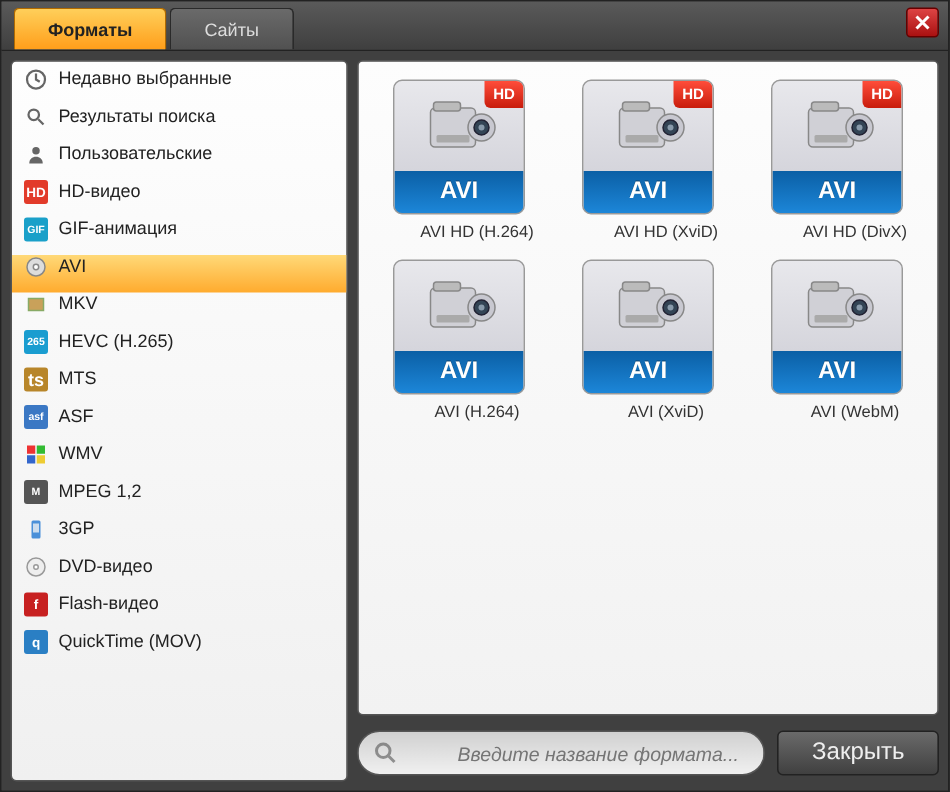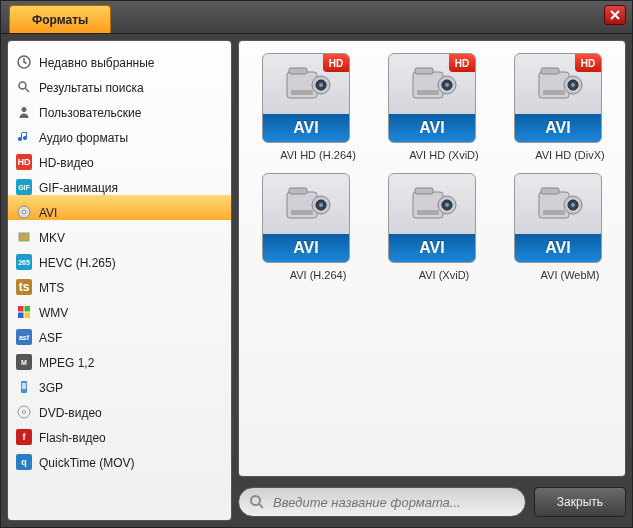--- a/index.html
+++ b/index.html
@@ -54,21 +54,21 @@
     width: 225px;
     background: linear-gradient(#fefefe, #f0f0f0);
     border: 1px solid #555;
     margin: 6px 0 6px 6px;
     border-radius: 4px;
     overflow-y: auto;
     padding: 4px 0;
   }
   .side-item {
     height: 25px;
-    display: flex; align-items: flex-end;
+    display: flex; align-items: flex-start;
     padding: 0 8px;
     font-size: 12px; color: #222;
     cursor: pointer;
     gap: 7px;
   }
   .side-item.selected {
     background: linear-gradient(#ffd978, #ffab2e);
   }
   .side-icon {
     width: 16px; height: 16px;
@@ -144,40 +144,42 @@
     background: linear-gradient(#d0d0d0, #f0f0f0);
     border: 1px solid #555;
     border-radius: 15px;
     display: flex; align-items: center;
     padding: 0 10px; gap: 8px;
   }
   .search input {
     flex: 1; border: none; background: transparent;
     font-size: 13px; color: #555; outline: none;
     font-style: italic;
+    margin-left: 32px;
   }
   .search svg { width: 16px; height: 16px; opacity: .6; }
   .btn-close {
     height: 30px; padding: 0 22px;
     background: linear-gradient(#6a6a6a, #404040);
     border: 1px solid #222;
     border-radius: 4px;
-    color: #eee; font-size: 12px;
+    color: #eee; font-size: 16px;
     cursor: pointer;
   }
 </style>
 </head>
 <body>
 
 <div class="window">
 
   <div class="titlebar">
 
     <div id="tabs-host" style="display: flex;">
         <div class="tab active">Форматы</div>
+        <div class="tab">Сайты</div>
       </div>
     <div class="close-btn">
       <svg viewBox="0 0 10 10">
           <path d="M1 1 L9 9 M9 1 L1 9" stroke="#fff" stroke-width="2"></path>
         </svg>
     </div>
   </div>
 
   <div class="body">
     <div class="sidebar" id="sidebar">
@@ -202,28 +204,20 @@
         <div class="side-item">
           <span class="side-icon" style="background: transparent;">
             <svg width="14" height="14" viewBox="0 0 14 14">
               <circle cx="7" cy="4.5" r="2.5" fill="#666"></circle>
               <path d="M2.5 13c0-3 2-4.5 4.5-4.5s4.5 1.5 4.5 4.5" fill="#666"></path>
             </svg>
           </span>
           <span>Пользовательские</span>
         </div>
         <div class="side-item">
-          <span class="side-icon" style="background: transparent;">
-            <svg width="14" height="14" viewBox="0 0 14 14">
-              <path d="M5 2v7a2 2 0 11-1-1.7V3l6-1v6a2 2 0 11-1-1.7V2z" fill="#2a6bd4"></path>
-            </svg>
-          </span>
-          <span>Аудио форматы</span>
-        </div>
-        <div class="side-item">
           <span class="side-icon" style="background: rgb(226, 59, 42); font-size: 9px;">HD</span>
           <span>HD-видео</span>
         </div>
         <div class="side-item">
           <span class="side-icon" style="background: rgb(26, 160, 201); font-size: 7px;">GIF</span>
           <span>GIF-анимация</span>
         </div>
         <div class="side-item selected">
           <span class="side-icon" style="background: transparent;">
             <svg width="14" height="14" viewBox="0 0 14 14">
@@ -241,35 +235,35 @@
           </span>
           <span>MKV</span>
         </div>
         <div class="side-item">
           <span class="side-icon" style="background: rgb(26, 157, 208); font-size: 7px;">265</span>
           <span>HEVC (H.265)</span>
         </div>
         <div class="side-item">
           <span class="side-icon" style="background: rgb(184, 134, 42); font-size: 12px;">ts</span>
           <span>MTS</span>
+        </div>
+        <div class="side-item">
+          <span class="side-icon" style="background: rgb(59, 120, 196); font-size: 7px;">asf</span>
+          <span>ASF</span>
         </div>
         <div class="side-item">
           <span class="side-icon" style="background: transparent;">
             <svg width="14" height="14" viewBox="0 0 14 14">
               <rect x="1" y="1" width="5.5" height="5.5" fill="#e33"></rect>
               <rect x="7.5" y="1" width="5.5" height="5.5" fill="#3b3"></rect>
               <rect x="1" y="7.5" width="5.5" height="5.5" fill="#36c"></rect>
               <rect x="7.5" y="7.5" width="5.5" height="5.5" fill="#ec3"></rect>
             </svg>
           </span>
           <span>WMV</span>
-        </div>
-        <div class="side-item">
-          <span class="side-icon" style="background: rgb(59, 120, 196); font-size: 7px;">asf</span>
-          <span>ASF</span>
         </div>
         <div class="side-item">
           <span class="side-icon" style="background: rgb(85, 85, 85); font-size: 7px;">M</span>
           <span>MPEG 1,2</span>
         </div>
         <div class="side-item">
           <span class="side-icon" style="background: transparent;">
             <svg width="14" height="14" viewBox="0 0 14 14">
               <rect x="4" y="1" width="6" height="12" rx="1" fill="#4a90d9"></rect>
               <rect x="5" y="3" width="4" height="6" fill="#cde"></rect>

